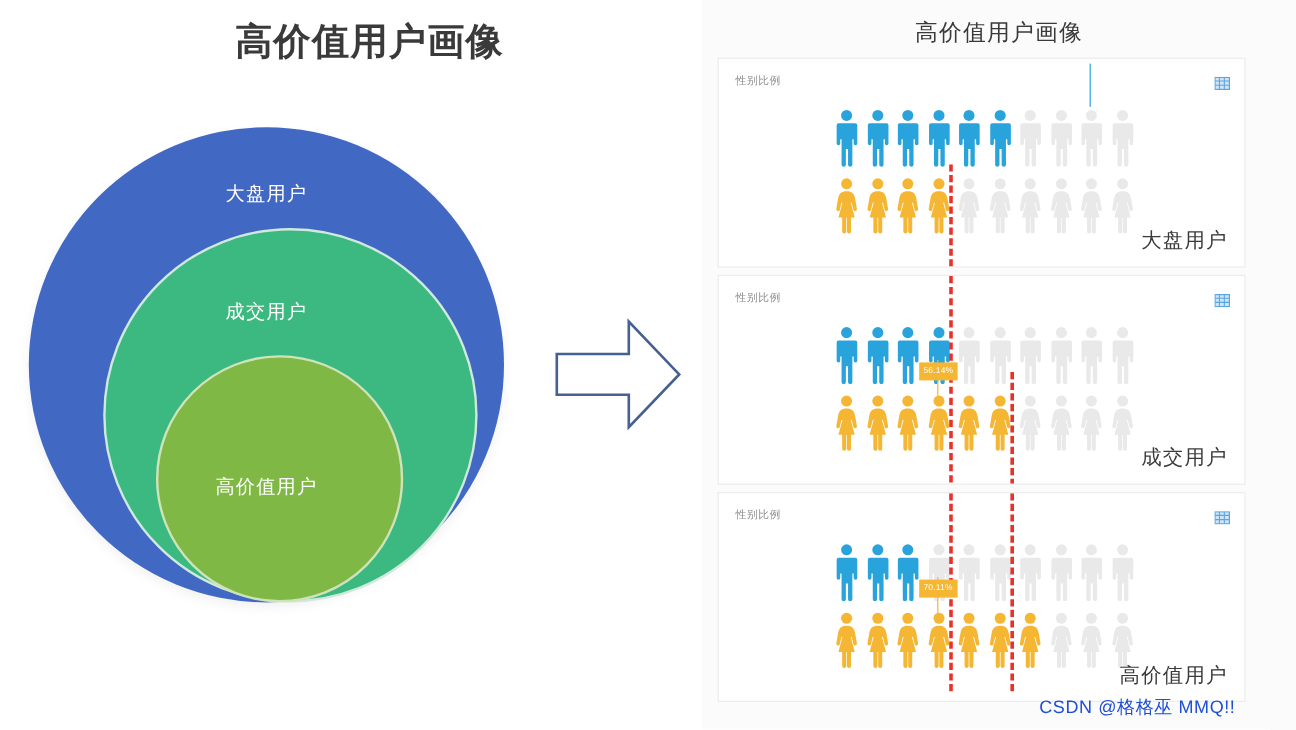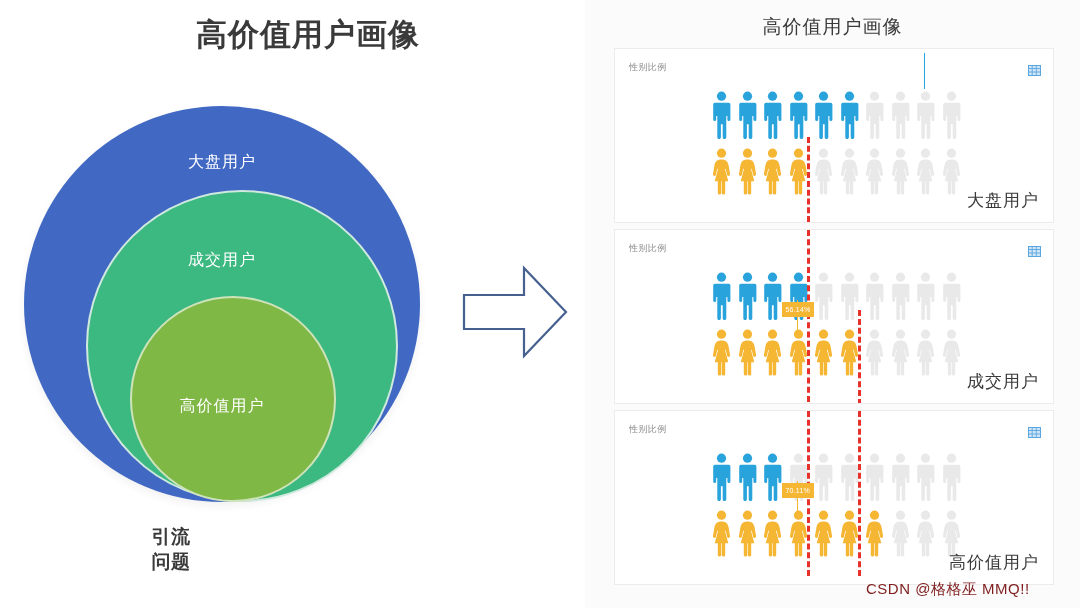--- a/index.html
+++ b/index.html
@@ -61,21 +61,20 @@
   #right-title {
     position: absolute; left: 0; right: 0; top: 14px; text-align: center;
     font-size: 19px; color: #3a3a3a; letter-spacing: 1px; font-weight: normal;
   }
 
   #cards { position: absolute; left: 13px; top: 48px; width: 440px; }
   .card {
     position: relative; width: 440px; height: 175px;
     background: #ffffff; border: 1px solid #ececec; margin-bottom: 6px;
     overflow: hidden;
-    margin-left: 16px;
   }
   .card-title {
     position: absolute; left: 14px; top: 12px;
     font-size: 9px; color: #8a8a8a; letter-spacing: 0.4px;
   }
   .grid-icon { position: absolute; right: 12px; top: 13px; }
   .card-footer {
     position: absolute; right: 14px; bottom: 10px;
     font-size: 17px; color: #3a3a3a; letter-spacing: 1px;
   }
@@ -93,21 +92,21 @@
 
   .tooltip {
     position: absolute; z-index: 5;
     font-size: 7px; color: #ffffff; padding: 3px 4px 3px 4px;
     white-space: nowrap; letter-spacing: 0.2px; line-height: 9px;
   }
   .tooltip-stem { position: absolute; width: 1px; z-index: 4; }
 
   #watermark {
     position: absolute; left: 866px; top: 580px;
-    font-size: 15px; color: #7f1d1d; letter-spacing: 0.5px; white-space: nowrap;
+    font-size: 15px; color: #1d4ed8; letter-spacing: 0.5px; white-space: nowrap;
   }
 </style>
 </head>
 <body>
 
 <div id="root">
 
   <div id="left-panel">
 
     <div id="main-title">高价值用户画像</div>
@@ -115,24 +114,20 @@
     <div id="venn">
       <div class="ring" id="ring-outer"></div>
       <div class="ring" id="ring-mid"></div>
       <div class="ring" id="ring-inner"></div>
       <div class="ring-label" id="label-outer">大盘用户</div>
       <div class="ring-label" id="label-mid">成交用户</div>
       <div class="ring-label" id="label-inner">高价值用户</div>
     </div>
 
     <div id="bottom-labels">
-      <div class="bottom-label" id="bottom-label-0">
-        <div>引流</div>
-        <div>问题</div>
-      </div>
     </div>
 
     <div id="arrow">
       <svg width="106" height="94" viewBox="0 0 106 94">
         <path d="M2 30 L62 30 L62 3 L104 47 L62 91 L62 64 L2 64 Z" fill="none" stroke="#46618f" stroke-width="2.2" stroke-linejoin="miter"></path>
       </svg>
     </div>
   </div>
 
   <div id="right-panel">

